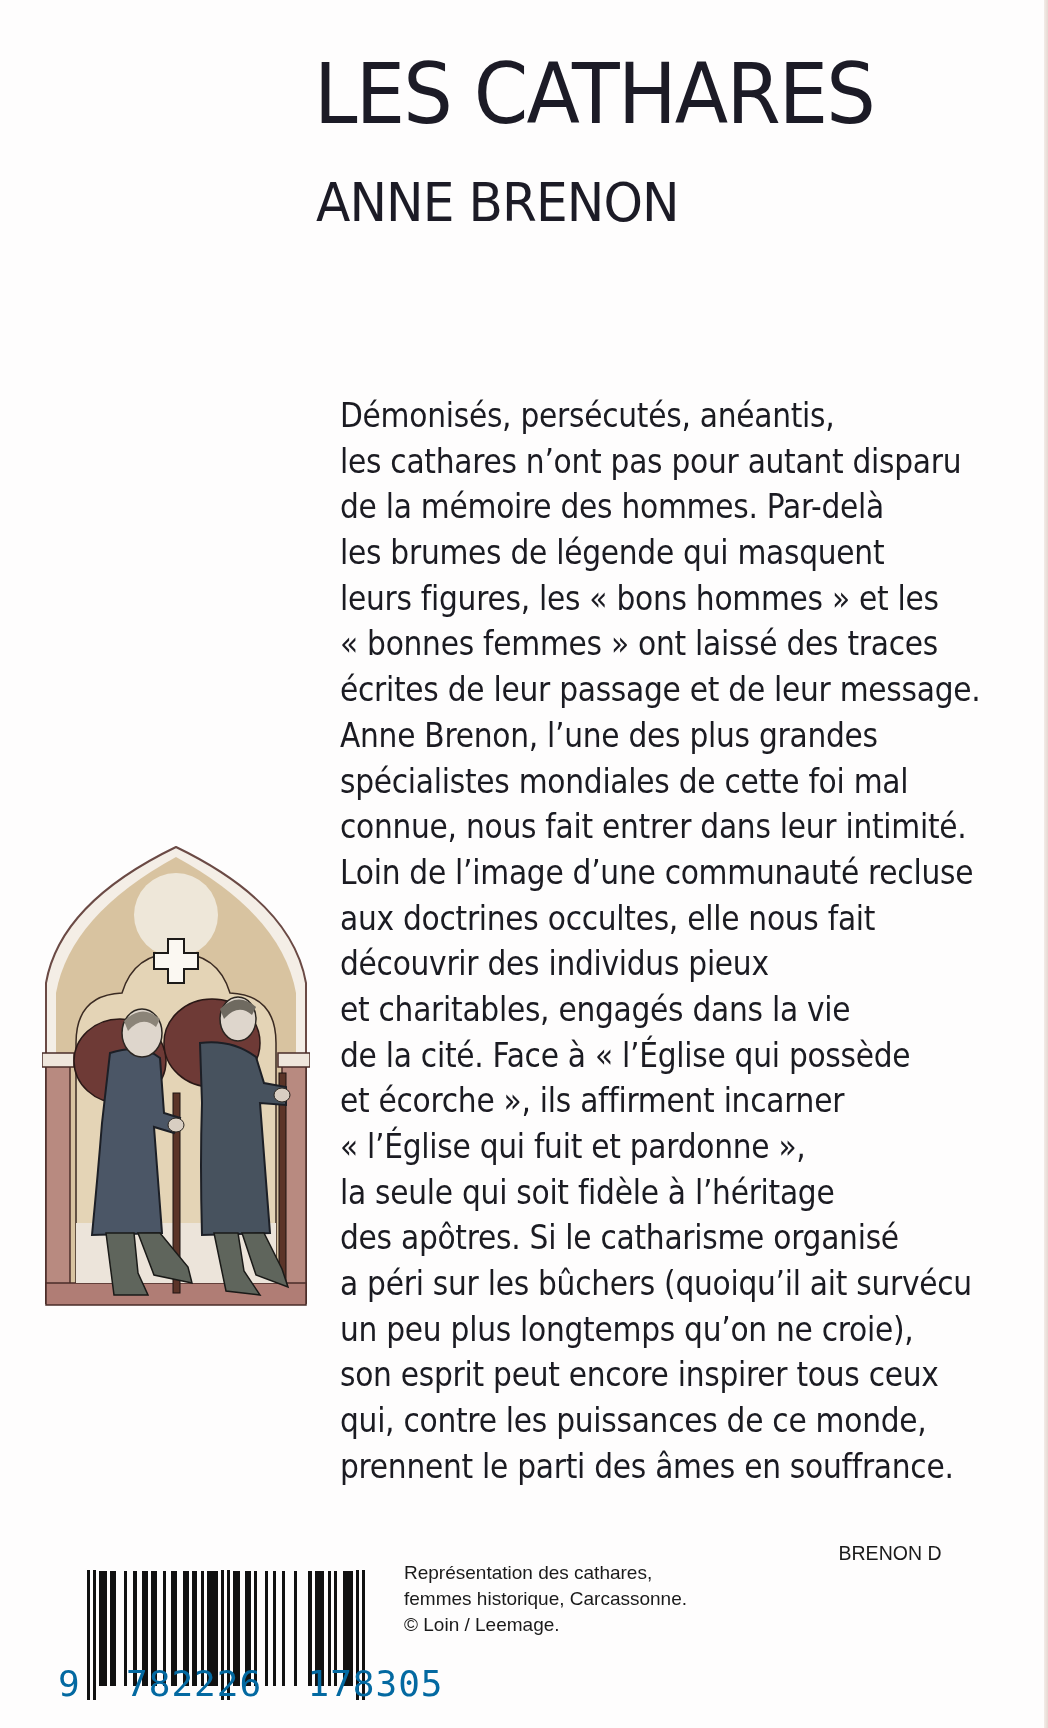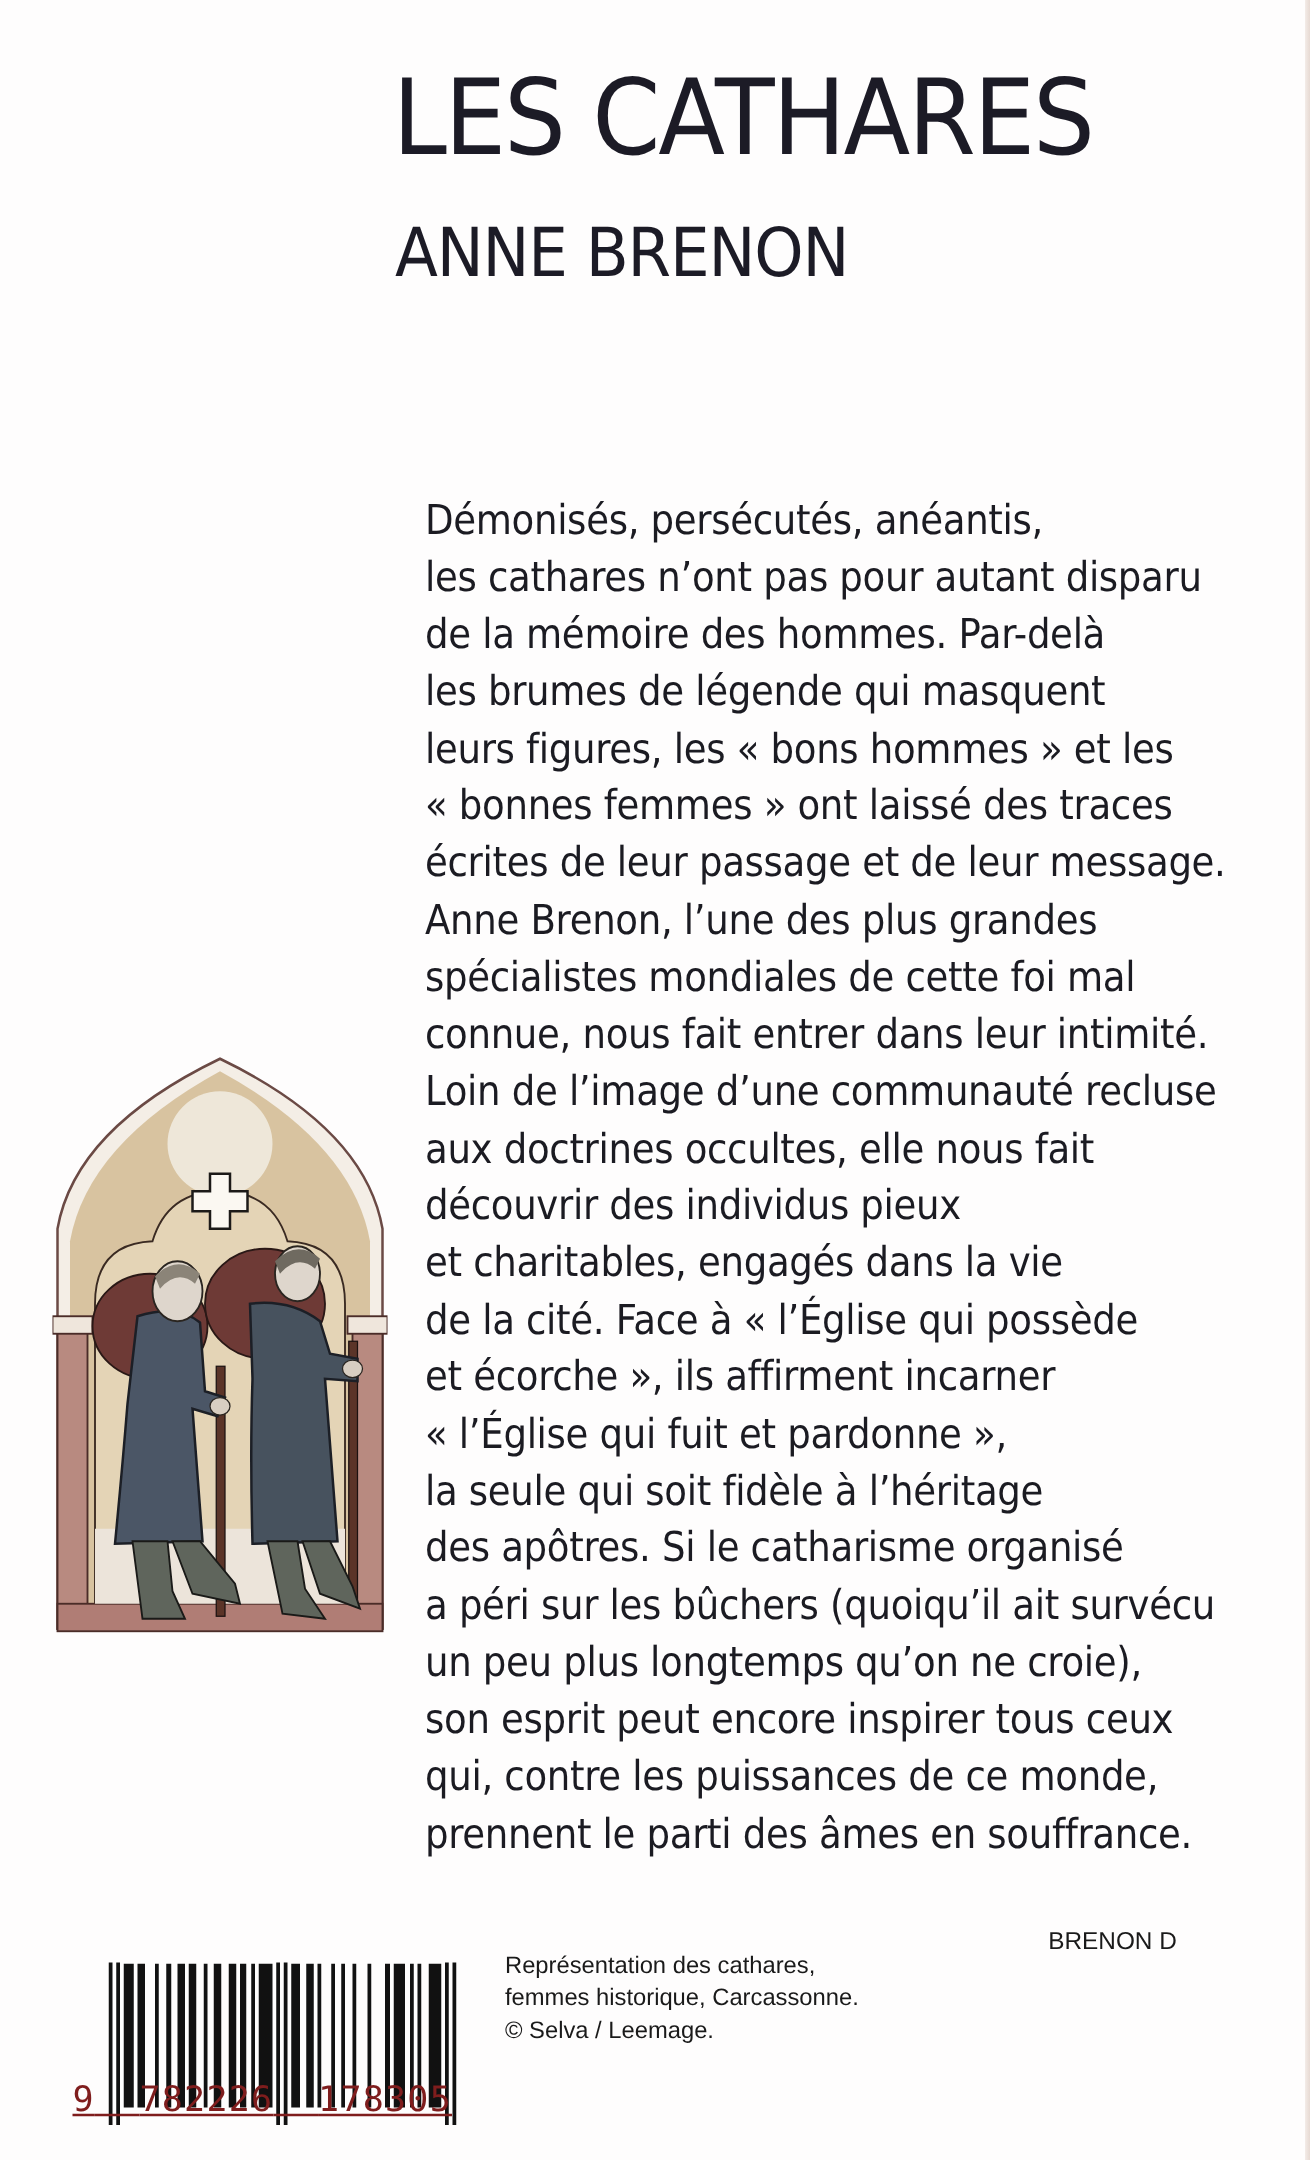--- a/index.html
+++ b/index.html
@@ -35,22 +35,22 @@
     transform: scaleX(0.9); transform-origin: left center;
   }
   .fresco {
     position: absolute; left: 42px; top: 843px; width: 268px; height: 466px;
   }
   .barcode {
     position: absolute; left: 60px; top: 1540px; width: 320px; height: 160px;
   }
   .barcode-digits {
     position: absolute; left: 58px; top: 1663px;
-    font-family: "DejaVu Sans Mono", monospace; font-size: 28px; color: #7f1d1d;
-    white-space: pre; letter-spacing: 1px; text-decoration: underline;
+    font-family: "DejaVu Sans Mono", monospace; font-size: 36px; color: #0369a1;
+    white-space: pre; letter-spacing: 1px;
   }
   .credits {
     position: absolute; left: 404px; top: 1540px;
     font-family: "Liberation Sans", sans-serif; font-size: 19px; line-height: 26px;
     color: #1a1a1a;
     margin-top: 20px;
   }
   .credits span { display: block; white-space: nowrap; }
   .isbn-block {
     position: absolute; left: 740px; top: 1540px; width: 300px; text-align: center;
@@ -174,18 +174,18 @@
     <rect x="283" y="31" width="10" height="115"></rect>
     <rect x="296" y="30" width="3" height="132"></rect>
     <rect x="302" y="30" width="3" height="132"></rect>
   </g>
 </svg>
 <div class="barcode-digits"><span>9</span>  <span>782226</span>  <span>178305</span></div>
 
 <div class="credits">
   <span>Représentation des cathares,</span>
   <span>femmes historique, Carcassonne.</span>
-  <span>© Selva / Leemage.</span>
+  <span>© Loin / Leemage.</span>
 </div>
 
 <div class="isbn-block">
   <span>BRENON D</span>
 </div>
 
 </body></html>

